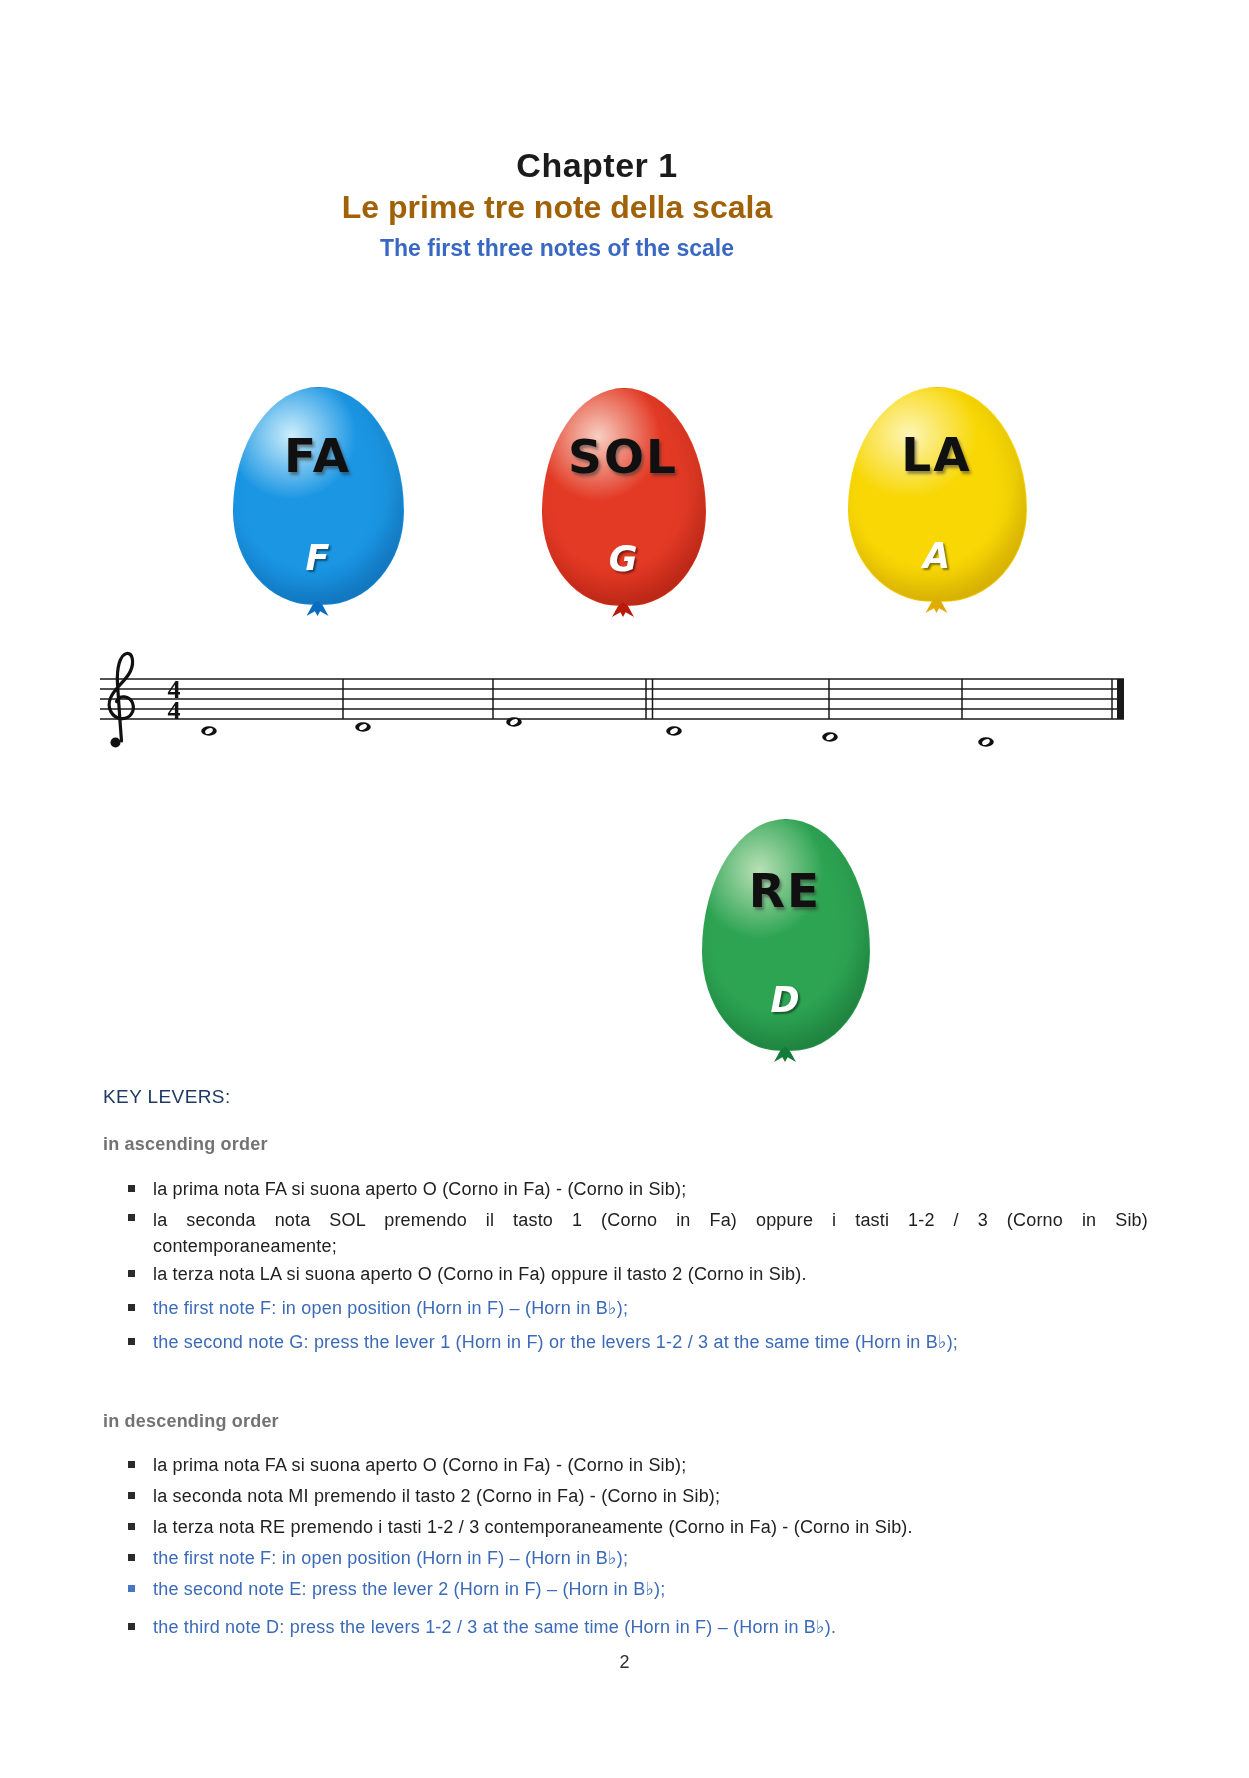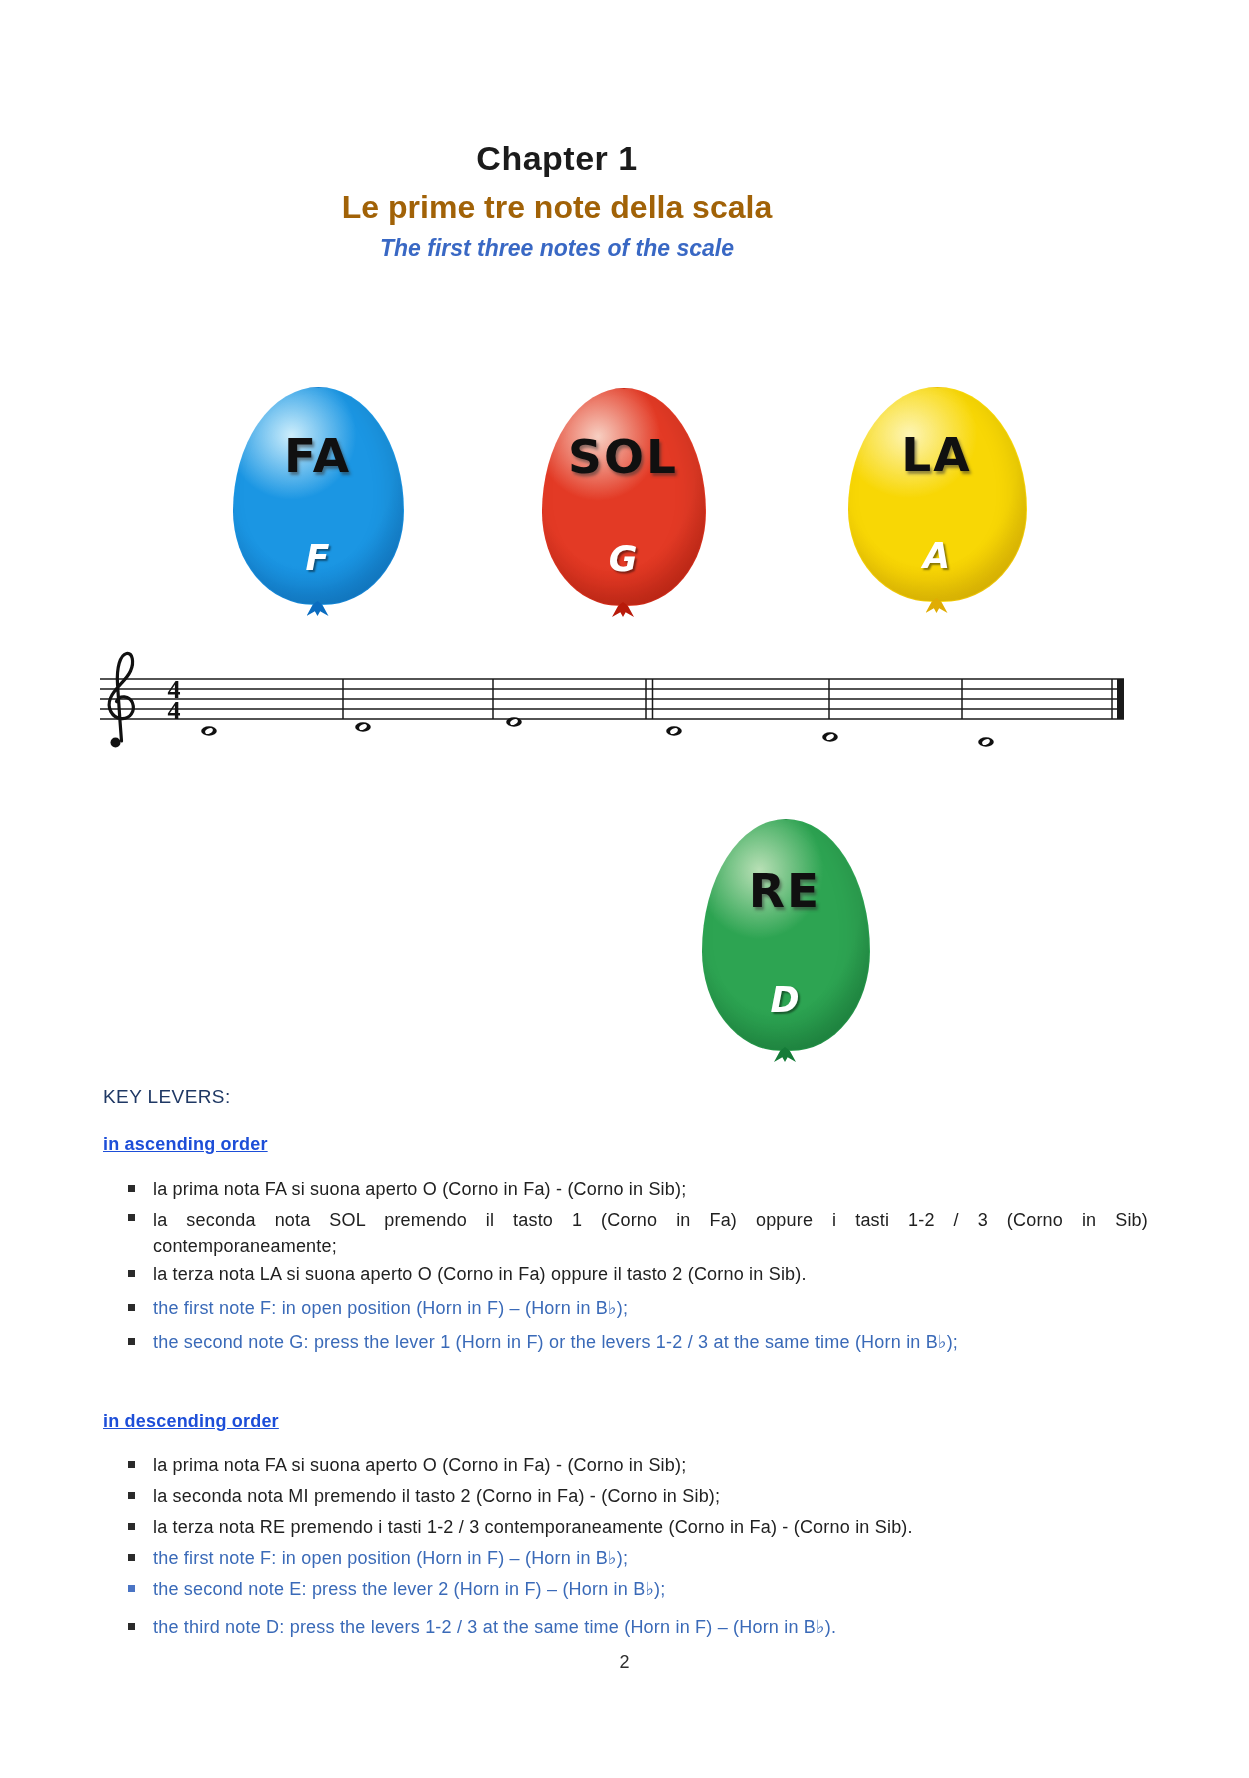--- a/index.html
+++ b/index.html
@@ -3,23 +3,23 @@
 <meta charset="utf-8">
 <style>
   html,body { margin:0; padding:0; background:#ffffff; }
   .page {
     position:relative; width:1249px; height:1778px; background:#ffffff;
     font-family:"Liberation Sans","DejaVu Sans",sans-serif; overflow:hidden;
   }
 
   
   .title-block { position:absolute; left:0; width:1114px; text-align:center; }
-  .chapter-title { top:139px; font-size:34px; font-weight:700; letter-spacing:.5px; color:#1b1b1b; }
+  .chapter-title { top:146px; font-size:34px; font-weight:700; letter-spacing:.5px; color:#1b1b1b;padding-left:40px; }
   .subtitle-it  { top:189px; font-size:32px; font-weight:700; color:#a16207; }
-  .subtitle-en  { top:235px; font-size:23px; font-weight:700; font-style:italic; color:#3968c4; }
+  .subtitle-en  { top:235px; font-size:23px; font-weight:700; color:#3968c4; }
 
   
   .balloon { position:absolute; }
   .balloon .bbody {
     position:relative; width:100%; height:100%;
     border-radius:50% 50% 47% 47% / 57% 57% 43% 43%;
     background:
       radial-gradient(ellipse 62% 48% at 34% 22%, var(--hi) 0%, rgba(255,255,255,0) 62%),
       radial-gradient(ellipse 95% 92% at 45% 35%, var(--body) 52%, var(--deep) 96%);
     border:1px solid var(--ol,transparent);
@@ -39,21 +39,21 @@
     position:absolute; left:0; top:70%; width:100%; text-align:center;
     font-family:"DejaVu Sans",sans-serif; font-size:35px; font-weight:700; font-style:italic;
     color:var(--lc); text-shadow:2px 2px 2px rgba(0,0,0,.45);
   }
 
   
   .staff { position:absolute; left:90px; top:648px; width:1060px; height:112px; }
 
   
   .kl-heading { position:absolute; left:103px; top:1086px; font-size:19px; color:#1f3864; letter-spacing:.4px; }
-  .order-heading { position:absolute; left:103px; font-size:18px; font-weight:700; color:#1d4ed8; letter-spacing:.2px;text-decoration:underline; }
+  .order-heading { position:absolute; left:103px; font-size:18px; font-weight:700; color:#737373; letter-spacing:.2px; }
   .asc-heading  { top:1134px; }
   .desc-heading { top:1411px; }
 
   ul.bullets { position:absolute; left:127px; width:1021px; margin:0; padding:0; list-style:none; }
   #list-asc  { top:1178px; }
   #list-desc { top:1454px; }
   ul.bullets li { position:relative; padding-left:26px; font-size:18px; line-height:22px; letter-spacing:.2px; }
   #list-asc li:nth-child(1){ margin-bottom:7px; }
   #list-asc li:nth-child(2){ margin-bottom:4px; line-height:26px; }
   #list-asc li:nth-child(3){ margin-bottom:12px; }

